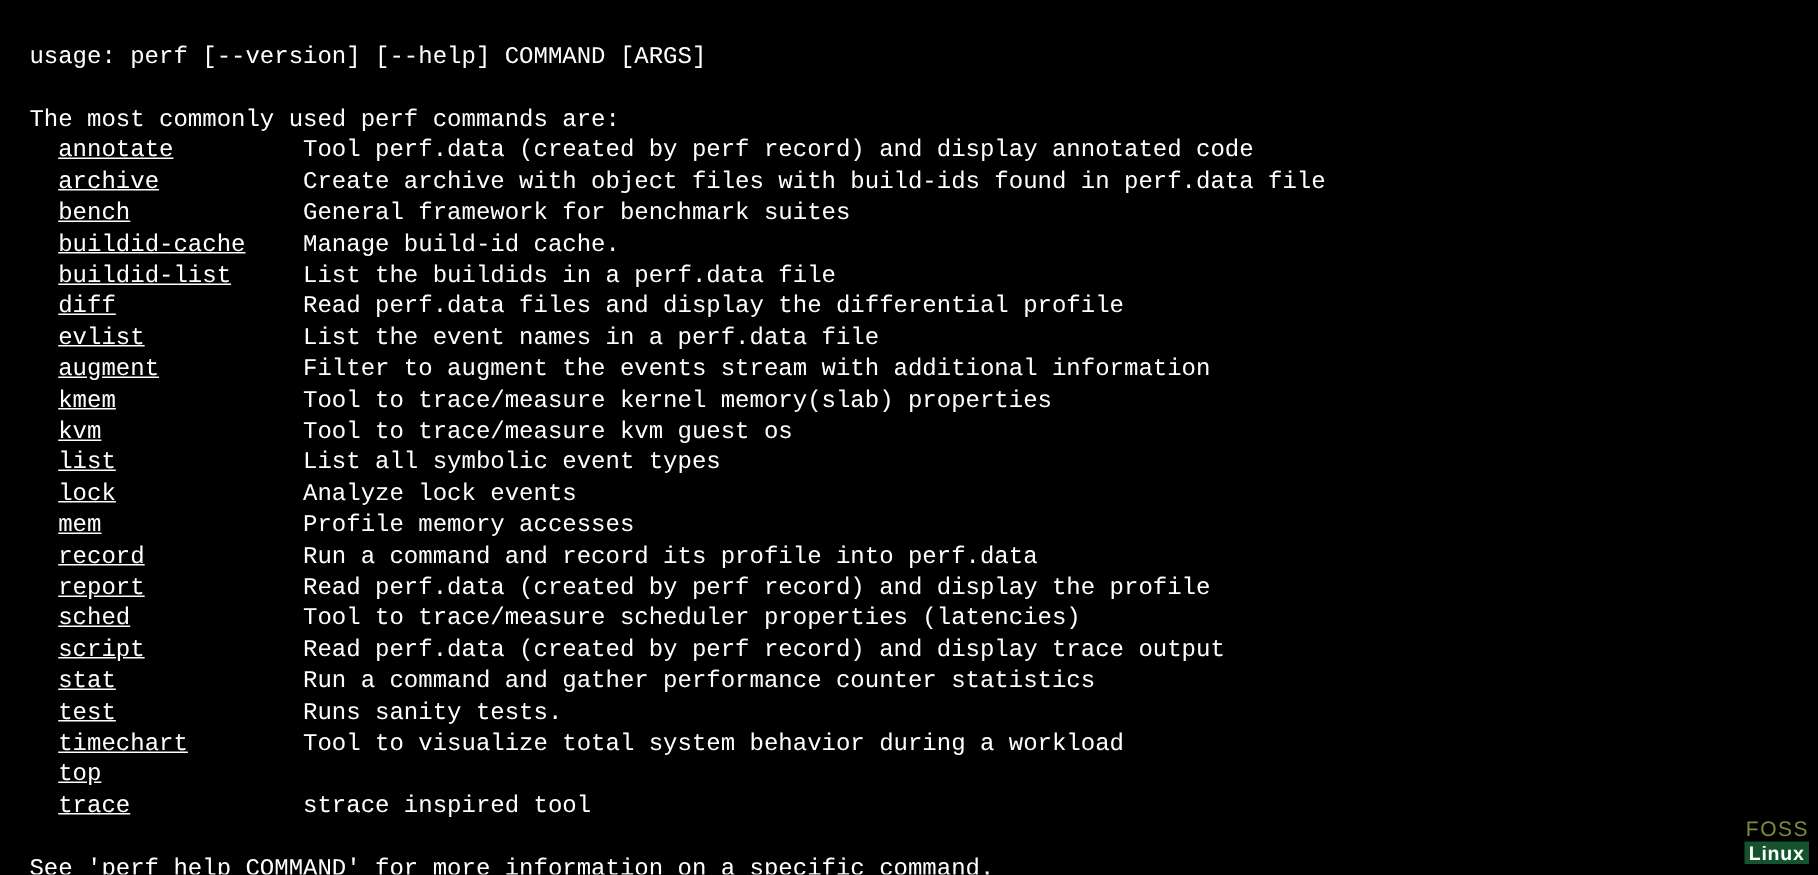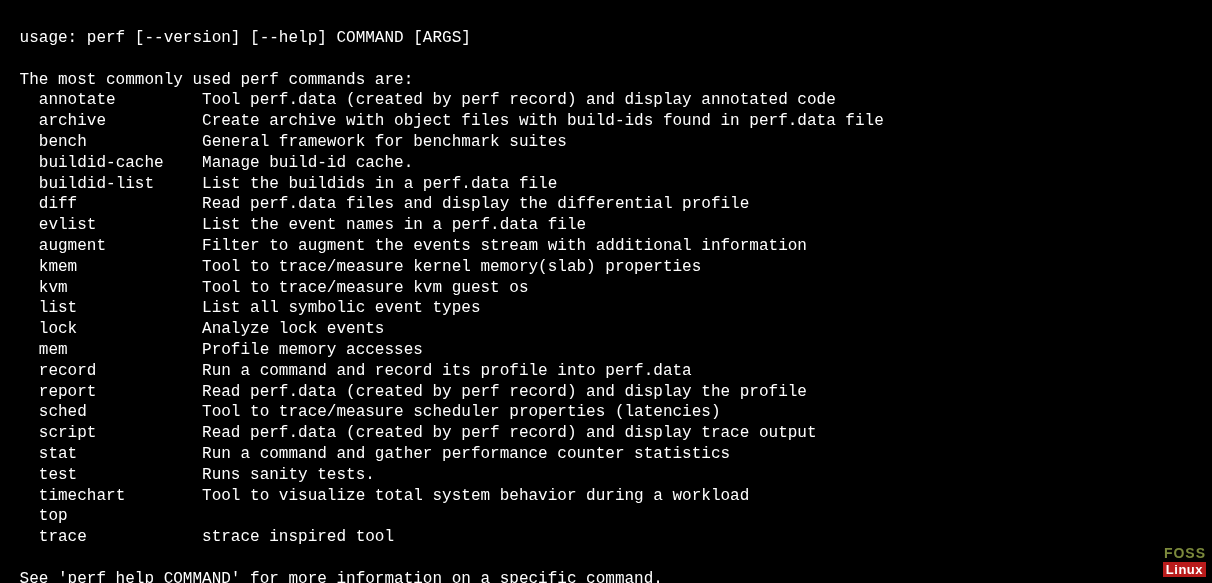--- a/index.html
+++ b/index.html
@@ -32,44 +32,45 @@
     .cmd-row {
       white-space: pre;
       display: flex;
     }
     .cmd-indent {
       white-space: pre;
     }
     .cmd-name {
       display: inline-block;
       min-width: 17ch;
+      text-decoration: underline;
     }
     .cmd-desc {
       white-space: pre;
     }
     .footer {
       white-space: pre;
     }
     .logo {
       position: absolute;
       right: 6px;
       bottom: 6px;
       font-family: Arial, Helvetica, sans-serif;
       text-align: right;
       line-height: 1;
     }
     .logo .foss {
       color: #7c8a3c;
-      font-weight: 700;
+      font-weight: 400;
       font-size: 14px;
       letter-spacing: 1px;
       text-shadow: 1px 1px 0 rgba(0,0,0,0.6);
     }
     .logo .linux {
-      background: #b91c1c;
+      background: #14532d;
       color: #fff;
       font-weight: 700;
       font-size: 13px;
       padding: 1px 3px;
       display: inline-block;
       margin-top: 2px;
       letter-spacing: 0.5px;
     }
   </style>
 </head>

